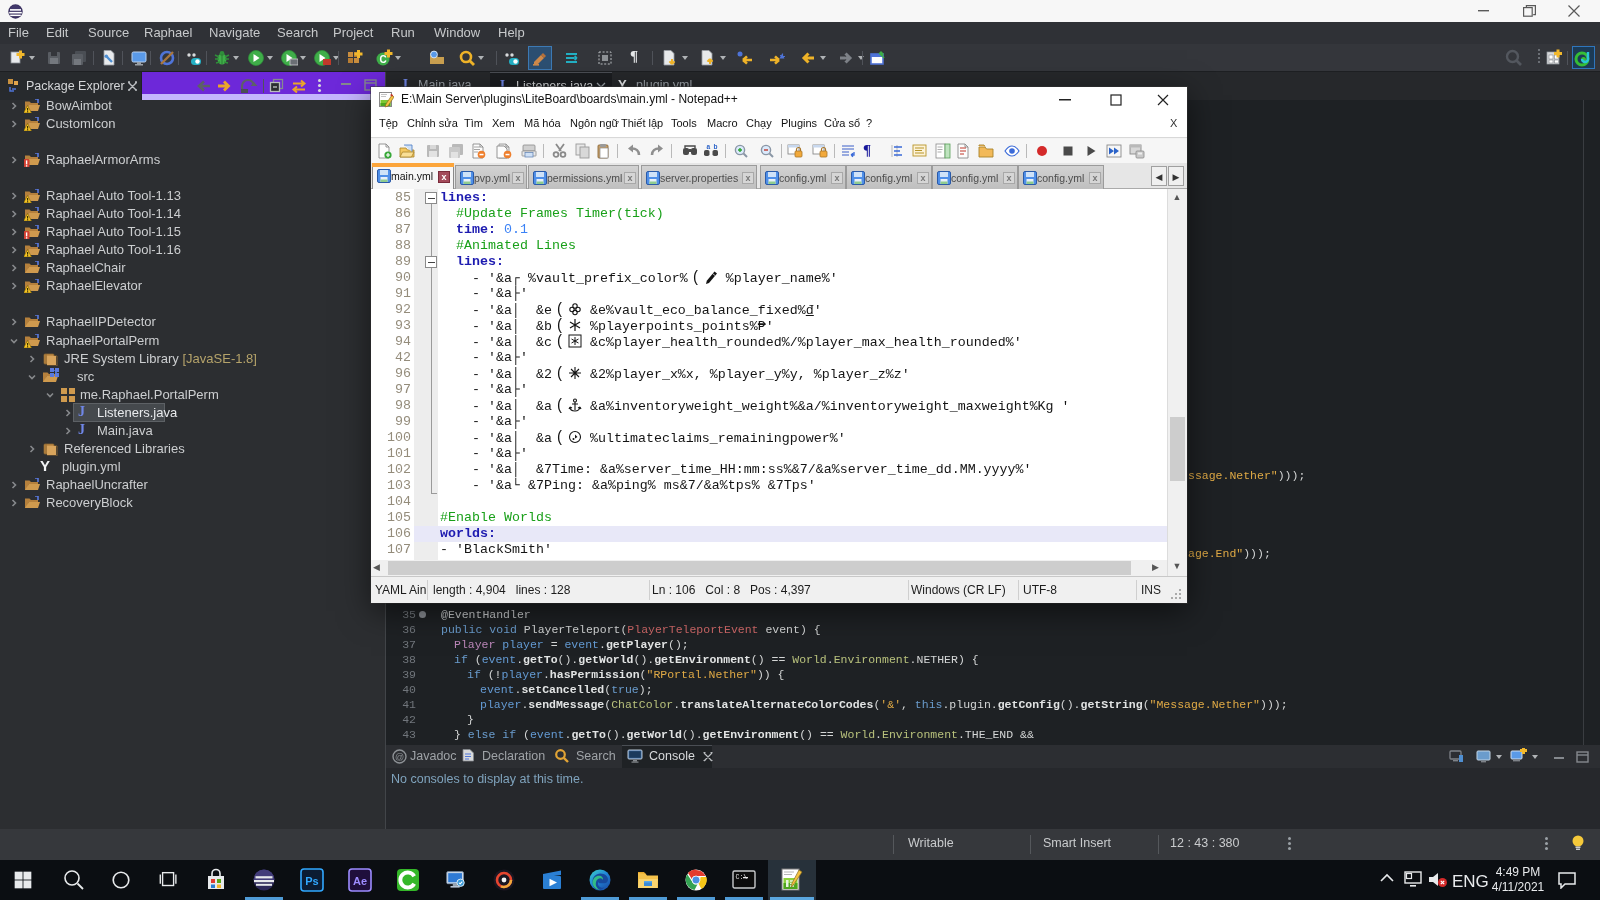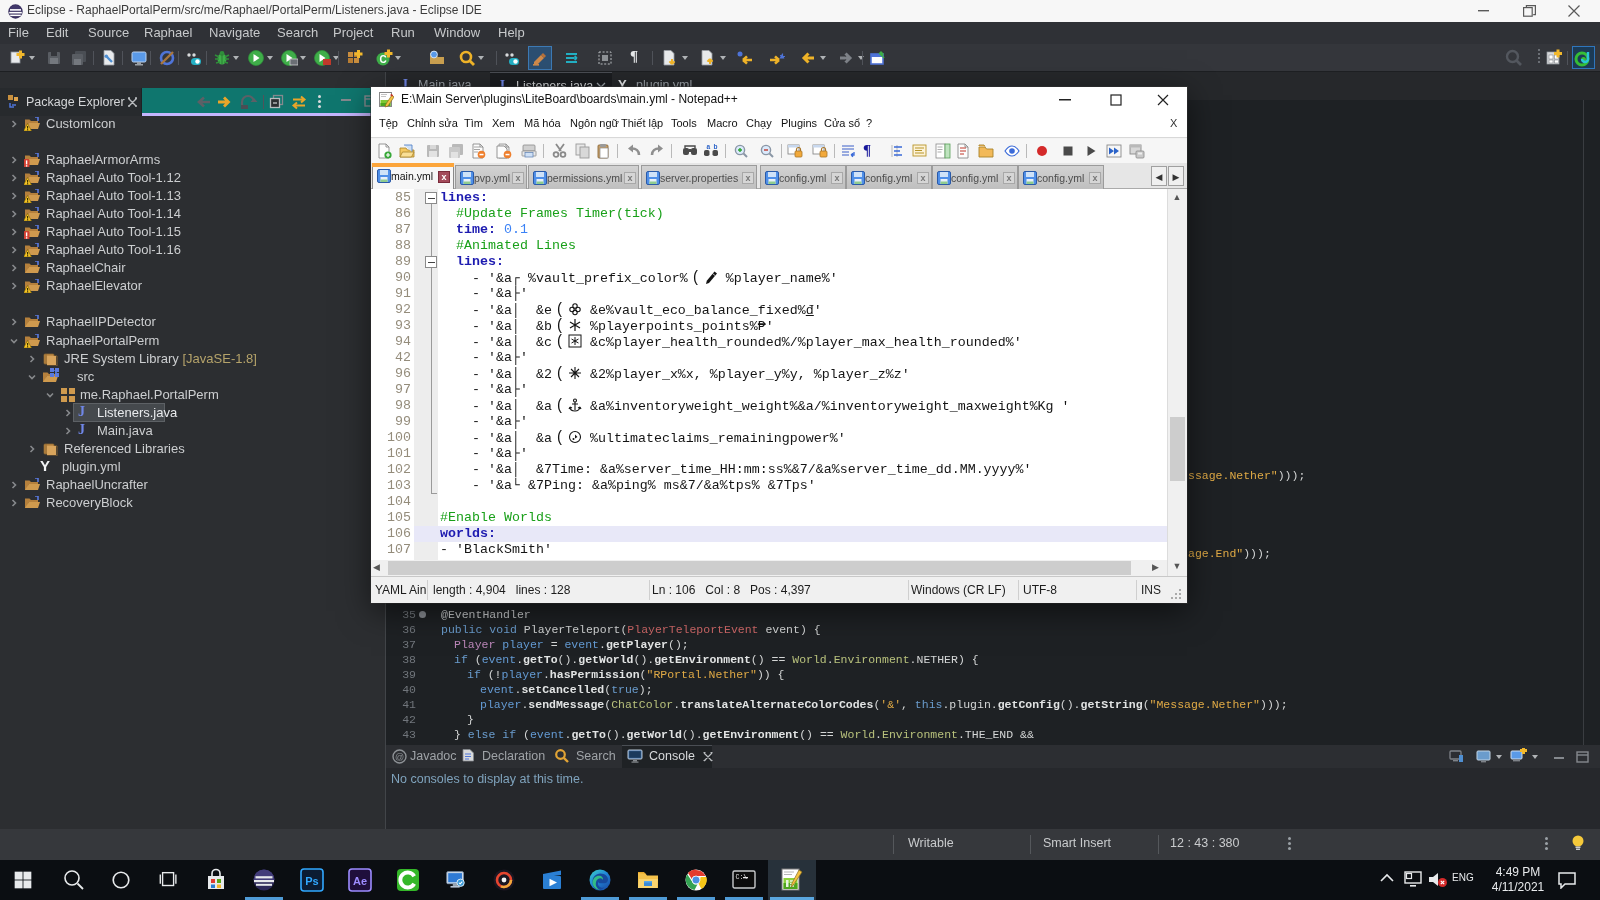--- a/index.html
+++ b/index.html
@@ -8,21 +8,21 @@
 #titlebar{left:0;top:0;width:1600px;height:22px;background:#f7f7f7;color:#3c3c3c;font-size:12px}
 #titlebar .t{position:absolute;left:27px;top:3px}
 #menubar{left:0;top:22px;width:1600px;height:22px;background:#2f3136;color:#c7c9cb;font-size:13px}
 #menubar span{position:absolute;top:3px}
 #toolbar{left:0;top:44px;width:1600px;height:28px;background:#34363b;border-bottom:1px solid #1d1f22}
 .tbi{position:absolute;top:5px;width:18px;height:18px}
 .dd{position:absolute;top:12px;width:0;height:0;border-left:3.5px solid transparent;border-right:3.5px solid transparent;border-top:4px solid #b0b3b6}
 .tsep{position:absolute;top:7px;width:1px;height:14px;background:#50535a}
 
 #pkg{left:0;top:72px;width:386px;height:757px;background:#2c2e31;border-right:1px solid #424549}
-#pkghdr{position:absolute;left:0;top:16px;width:100%;height:28px;background:#0f766e;border-bottom:3px solid #c4b5fd}
+#pkghdr{position:absolute;left:0;top:0;width:100%;height:28px;background:#6d28d9;border-bottom:6px solid #c4b5fd}
 #pkgtab{position:absolute;left:0;top:0;width:142px;height:28px;background:#272a2d;border-right:1px solid #1f2124;color:#d4d6d8;font-size:12.5px}
 .trow{position:absolute;left:0;width:384px;height:18px;color:#ccced0;font-size:13px;white-space:pre}
 .trow .lbl{position:absolute;top:1px}
 .sel{background:#45494d;outline:1px solid #5d6165}
 .chev{position:absolute;top:5px;width:8px;height:8px;fill:none;stroke:#87898c;stroke-width:1.6}
 
 #edtabs{left:386px;top:72px;width:1214px;height:28px;background:#26282b}
 #edarea{left:386px;top:100px;width:1214px;height:645px;background:#1e2124}
 .jline{position:absolute;white-space:pre;font-family:"Liberation Mono",monospace;font-size:11.5px;line-height:15px;color:#d4d6d6}
 .jnum{position:absolute;width:30px;text-align:right;font-family:"Liberation Mono",monospace;font-size:11.5px;line-height:15px;color:#71767c}
@@ -61,21 +61,20 @@
 </style></head><body>
 
 <div class="abs" id="titlebar">
 <svg class="abs" style="left:8px;top:4px" width="15" height="15" viewBox="0 0 15 15">
       <circle cx="7.5" cy="7.5" r="7.2" fill="#39305e"></circle>
       <path d="M1 7.5a6.5 6.5 0 0 1 13 0z" fill="#4a3f77" opacity="0.6"></path>
       <rect x="2" y="5.1" width="11" height="1.6" fill="#fff"></rect>
       <rect x="1.2" y="7.9" width="12.6" height="1.6" fill="#fff"></rect>
       <rect x="2.2" y="10.6" width="10.6" height="1.5" fill="#fff"></rect>
     </svg>
-<span class="t">Eclipse - RaphaelPortalPerm/src/me/Raphael/PortalPerm/Listeners.java - Eclipse IDE</span>
 <svg class="abs" style="left:1478px;top:10px" width="12" height="2">
       <rect width="11" height="1.4" fill="#5a5a5a"></rect>
     </svg>
 <svg class="abs" style="left:1523px;top:5px" width="13" height="12" viewBox="0 0 13 12" fill="none" stroke="#5a5a5a" stroke-width="1.2">
       <rect x="0.6" y="2.6" width="8.6" height="8.6"></rect>
       <path d="M3.4 2.6V0.6h9v9h-2.2"></path>
     </svg>
 <svg class="abs" style="left:1568px;top:5px" width="12" height="12">
       <path d="M0.5 0.5l11 11M11.5 0.5l-11 11" stroke="#5a5a5a" stroke-width="1.2"></path>
     </svg>
@@ -301,20 +300,31 @@
       </svg>
 <span class="abs" style="left:318px;top:7px;width:3px;height:3px;background:#d9dbdd;border-radius:50%;box-shadow:0 5px #d9dbdd,0 10px #d9dbdd"></span>
 <svg class="abs" style="left:341px;top:8px" width="12" height="10">
         <rect x="0" y="3" width="10" height="2" fill="#85898e"></rect>
       </svg>
 <svg class="abs" style="left:364px;top:7px" width="13" height="12" fill="none" stroke="#85898e" stroke-width="1.4">
         <rect x="1" y="1" width="11" height="10"></rect>
         <path d="M1 4h11"></path>
       </svg>
 </div>
+<div class="trow" style="top:25px"><svg class="chev" style="left:10px" viewBox="0 0 8 8">
+        <path d="M2.5 1l3 3-3 3"></path>
+      </svg><svg class="abs" style="left:24px;top:2px" width="17" height="14" viewBox="0 0 17 14">
+        <path d="M1 3.5V12h13l2-6H5l-1.5 4V3.5l1-1.5h4l1.5 1.5H14V5" fill="none"></path>
+        <path d="M1 12V2.5h4.5L7 4h7v2H5L2.8 12z" fill="#b5803c"></path>
+        <path d="M5 6h11l-2 6H1z" fill="#cf9a4e"></path>
+        <path d="M11 0h3v4" stroke="#5a7ae0" stroke-width="1.6" fill="none"></path>
+        <path d="M-0.5 14L3.5 6.5 7.5 14z" fill="#f5c527" stroke="#7a6000" stroke-width="0.6"></path>
+        <rect x="3" y="9" width="1.2" height="2.6" fill="#3a3000"></rect>
+        <rect x="3" y="12.2" width="1.2" height="1.2" fill="#3a3000"></rect>
+      </svg><span class="lbl" style="left:46px">BowAimbot</span></div>
 <div class="trow" style="top:43px"><svg class="chev" style="left:10px" viewBox="0 0 8 8">
         <path d="M2.5 1l3 3-3 3"></path>
       </svg><svg class="abs" style="left:24px;top:2px" width="17" height="14" viewBox="0 0 17 14">
         <path d="M1 3.5V12h13l2-6H5l-1.5 4V3.5l1-1.5h4l1.5 1.5H14V5" fill="none"></path>
         <path d="M1 12V2.5h4.5L7 4h7v2H5L2.8 12z" fill="#b5803c"></path>
         <path d="M5 6h11l-2 6H1z" fill="#cf9a4e"></path>
         <path d="M11 0h3v4" stroke="#5a7ae0" stroke-width="1.6" fill="none"></path>
         <path d="M-0.5 14L3.5 6.5 7.5 14z" fill="#f5c527" stroke="#7a6000" stroke-width="0.6"></path>
         <rect x="3" y="9" width="1.2" height="2.6" fill="#3a3000"></rect>
         <rect x="3" y="12.2" width="1.2" height="1.2" fill="#3a3000"></rect>
@@ -323,31 +333,20 @@
         <path d="M2.5 1l3 3-3 3"></path>
       </svg><svg class="abs" style="left:24px;top:2px" width="17" height="14" viewBox="0 0 17 14">
         <path d="M1 3.5V12h13l2-6H5l-1.5 4V3.5l1-1.5h4l1.5 1.5H14V5" fill="none"></path>
         <path d="M1 12V2.5h4.5L7 4h7v2H5L2.8 12z" fill="#b5803c"></path>
         <path d="M5 6h11l-2 6H1z" fill="#cf9a4e"></path>
         <path d="M11 0h3v4" stroke="#5a7ae0" stroke-width="1.6" fill="none"></path>
         <rect x="-0.5" y="6" width="6" height="8.5" rx="1.5" fill="#d23f31"></rect>
         <rect x="1.9" y="7.4" width="1.4" height="4" fill="#fff"></rect>
         <rect x="1.9" y="12.2" width="1.4" height="1.4" fill="#fff"></rect>
       </svg><span class="lbl" style="left:46px">RaphaelArmorArms</span></div>
-<div class="trow" style="top:97px"><svg class="chev" style="left:10px" viewBox="0 0 8 8">
-        <path d="M2.5 1l3 3-3 3"></path>
-      </svg><svg class="abs" style="left:24px;top:2px" width="17" height="14" viewBox="0 0 17 14">
-        <path d="M1 3.5V12h13l2-6H5l-1.5 4V3.5l1-1.5h4l1.5 1.5H14V5" fill="none"></path>
-        <path d="M1 12V2.5h4.5L7 4h7v2H5L2.8 12z" fill="#b5803c"></path>
-        <path d="M5 6h11l-2 6H1z" fill="#cf9a4e"></path>
-        <path d="M11 0h3v4" stroke="#5a7ae0" stroke-width="1.6" fill="none"></path>
-        <path d="M-0.5 14L3.5 6.5 7.5 14z" fill="#f5c527" stroke="#7a6000" stroke-width="0.6"></path>
-        <rect x="3" y="9" width="1.2" height="2.6" fill="#3a3000"></rect>
-        <rect x="3" y="12.2" width="1.2" height="1.2" fill="#3a3000"></rect>
-      </svg><span class="lbl" style="left:46px">Raphael Auto Tool-1.12</span></div>
 <div class="trow" style="top:115px"><svg class="chev" style="left:10px" viewBox="0 0 8 8">
         <path d="M2.5 1l3 3-3 3"></path>
       </svg><svg class="abs" style="left:24px;top:2px" width="17" height="14" viewBox="0 0 17 14">
         <path d="M1 3.5V12h13l2-6H5l-1.5 4V3.5l1-1.5h4l1.5 1.5H14V5" fill="none"></path>
         <path d="M1 12V2.5h4.5L7 4h7v2H5L2.8 12z" fill="#b5803c"></path>
         <path d="M5 6h11l-2 6H1z" fill="#cf9a4e"></path>
         <path d="M11 0h3v4" stroke="#5a7ae0" stroke-width="1.6" fill="none"></path>
         <path d="M-0.5 14L3.5 6.5 7.5 14z" fill="#f5c527" stroke="#7a6000" stroke-width="0.6"></path>
         <rect x="3" y="9" width="1.2" height="2.6" fill="#3a3000"></rect>
         <rect x="3" y="12.2" width="1.2" height="1.2" fill="#3a3000"></rect>
@@ -1103,17 +1102,17 @@
 <svg class="abs" style="left:1402px;top:10px" width="22" height="18" viewBox="0 0 22 18">
       <rect x="3" y="2" width="16" height="11" fill="none" stroke="#e8eaec" stroke-width="1.4"></rect>
       <rect x="8" y="15" width="6" height="1.6" fill="#e8eaec"></rect>
       <rect x="4.5" y="3.5" width="5" height="5" fill="#0b0e12" stroke="#e8eaec" stroke-width="1.2"></rect>
     </svg>
 <svg class="abs" style="left:1427px;top:11px" width="22" height="17" viewBox="0 0 22 17">
       <path d="M2 6v5h4l5 4V2L6 6z" fill="#e8eaec"></path>
       <circle cx="15.5" cy="11.5" r="4.5" fill="#d42a2a"></circle>
       <path d="M13.8 9.8l3.4 3.4M17.2 9.8l-3.4 3.4" stroke="#fff" stroke-width="1.2"></path>
     </svg>
-<span class="abs" style="left:1452px;top:12px;color:#e8eaec;font-size:10px">ENG</span>
+<span class="abs" style="left:1452px;top:12px;color:#e8eaec;font-size:17px">ENG</span>
 <span class="abs" style="left:1490px;top:5px;width:56px;text-align:center;color:#e8eaec;font-size:12px;line-height:15px">4:49 PM<br>4/11/2021</span>
 <svg class="abs" style="left:1557px;top:11px" width="20" height="18" viewBox="0 0 20 18">
       <path d="M2 2h16v11H8l-4 4v-4H2z" fill="none" stroke="#e8eaec" stroke-width="1.5"></path>
     </svg>
 </div>
 </body></html>

